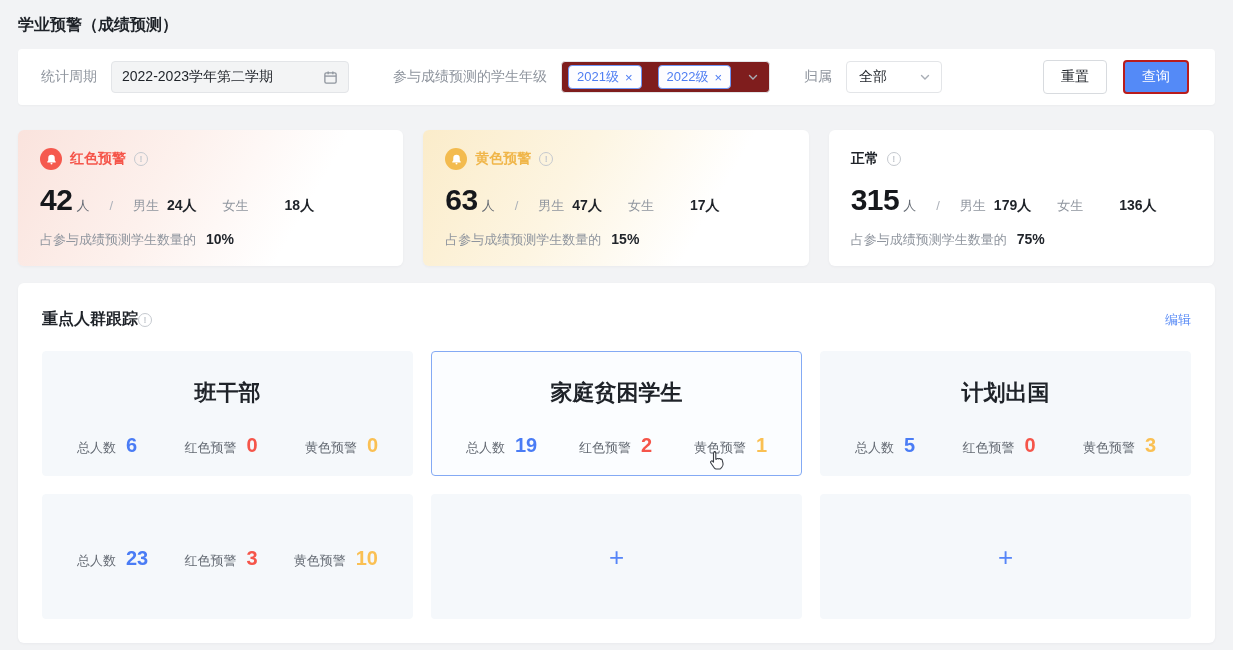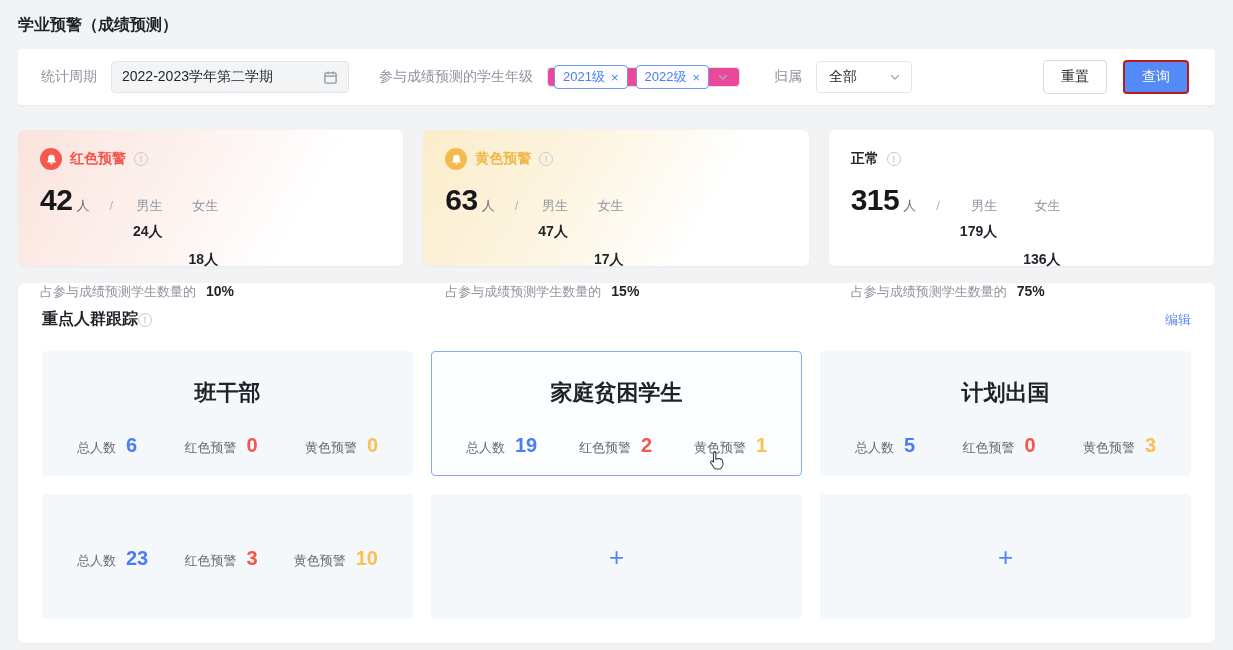--- a/index.html
+++ b/index.html
@@ -21,24 +21,24 @@
     box-shadow:0 1px 2px rgba(31,35,41,0.03);
   }
   .f-label { font-size:14px; color:#8f959e; white-space:nowrap; }
   .date-input {
     margin-left:14px; width:238px; height:32px; background:#f3f4f5;
     border:1px solid #e3e5e8; border-radius:4px;
     display:flex; align-items:center; padding:12px 10px; cursor:pointer;
   }
   .date-input .val { font-size:14px; color:#1f2329; flex:1; }
   .icon-cal { width:15px; height:15px; display:block; }
-  .grade-label { margin-left:30px; }
+  .grade-label { margin-left:44px; }
   .multi-select {
-    margin-left:14px; height:20px; border:1px solid #e3e5e8; border-radius:4px;
-    background:#ec4899; display:flex; align-items:center; padding:0 10px 0 6px; gap:8px;
+    margin-left:14px; height:32px; border:1px solid #e3e5e8; border-radius:4px;
+    background:#7f1d1d; display:flex; align-items:center; padding:0 10px 0 6px; gap:16px;
     cursor:pointer;
   }
   .tag {
     display:flex; align-items:center; gap:6px; height:24px;
     border:1px solid #6e95f5; border-radius:4px; padding:0 8px;
     color:#4e7df2; font-size:13px; background:#fdfdff;
   }
   .tag .x { font-size:13px; color:#4e7df2; cursor:pointer; line-height:1; }
   .chev { width:12px; height:12px; display:block; }
   .belong-label { margin-left:34px; }
@@ -77,21 +77,21 @@
   .sc-name.normal { color:#1f2329; }
   .info-ic {
     width:14px; height:14px; border:1px solid #c5c9cf; border-radius:50%;
     color:#c5c9cf; font-size:9px; line-height:12px; text-align:center;
     display:inline-block; font-weight:700;
   }
   .sc-nums { display:flex; align-items:baseline; margin-top:12px; }
   .sc-count { font-size:30px; font-weight:700; color:#16181c; letter-spacing:-0.5px; }
   .sc-unit { font-size:13px; color:#646a73; margin-left:4px; }
   .sc-slash { font-size:13px; color:#adb2ba; margin:0 20px; }
-  .kv { display:flex; align-items:flex-end; gap:8px;flex-direction:column; }
+  .kv { display:flex; align-items:center; gap:8px; }
   .kv + .kv { margin-left:26px;gap:36px; }
   .kv .k { font-size:13px; color:#8f959e; }
   .kv .v { font-size:14px; color:#1f2329; font-weight:600; }
   .sc-ratio { display:flex; align-items:baseline; gap:10px; margin-top:14px; }
   .sc-ratio .k { font-size:13px; color:#8f959e; }
   .sc-ratio .v { font-size:14px; color:#1f2329; font-weight:600; }
   
   .main-card {
     margin:17px 18px 0 18px; background:#fff; border-radius:6px;
     height:360px; padding:26px 24px 22px 24px;

